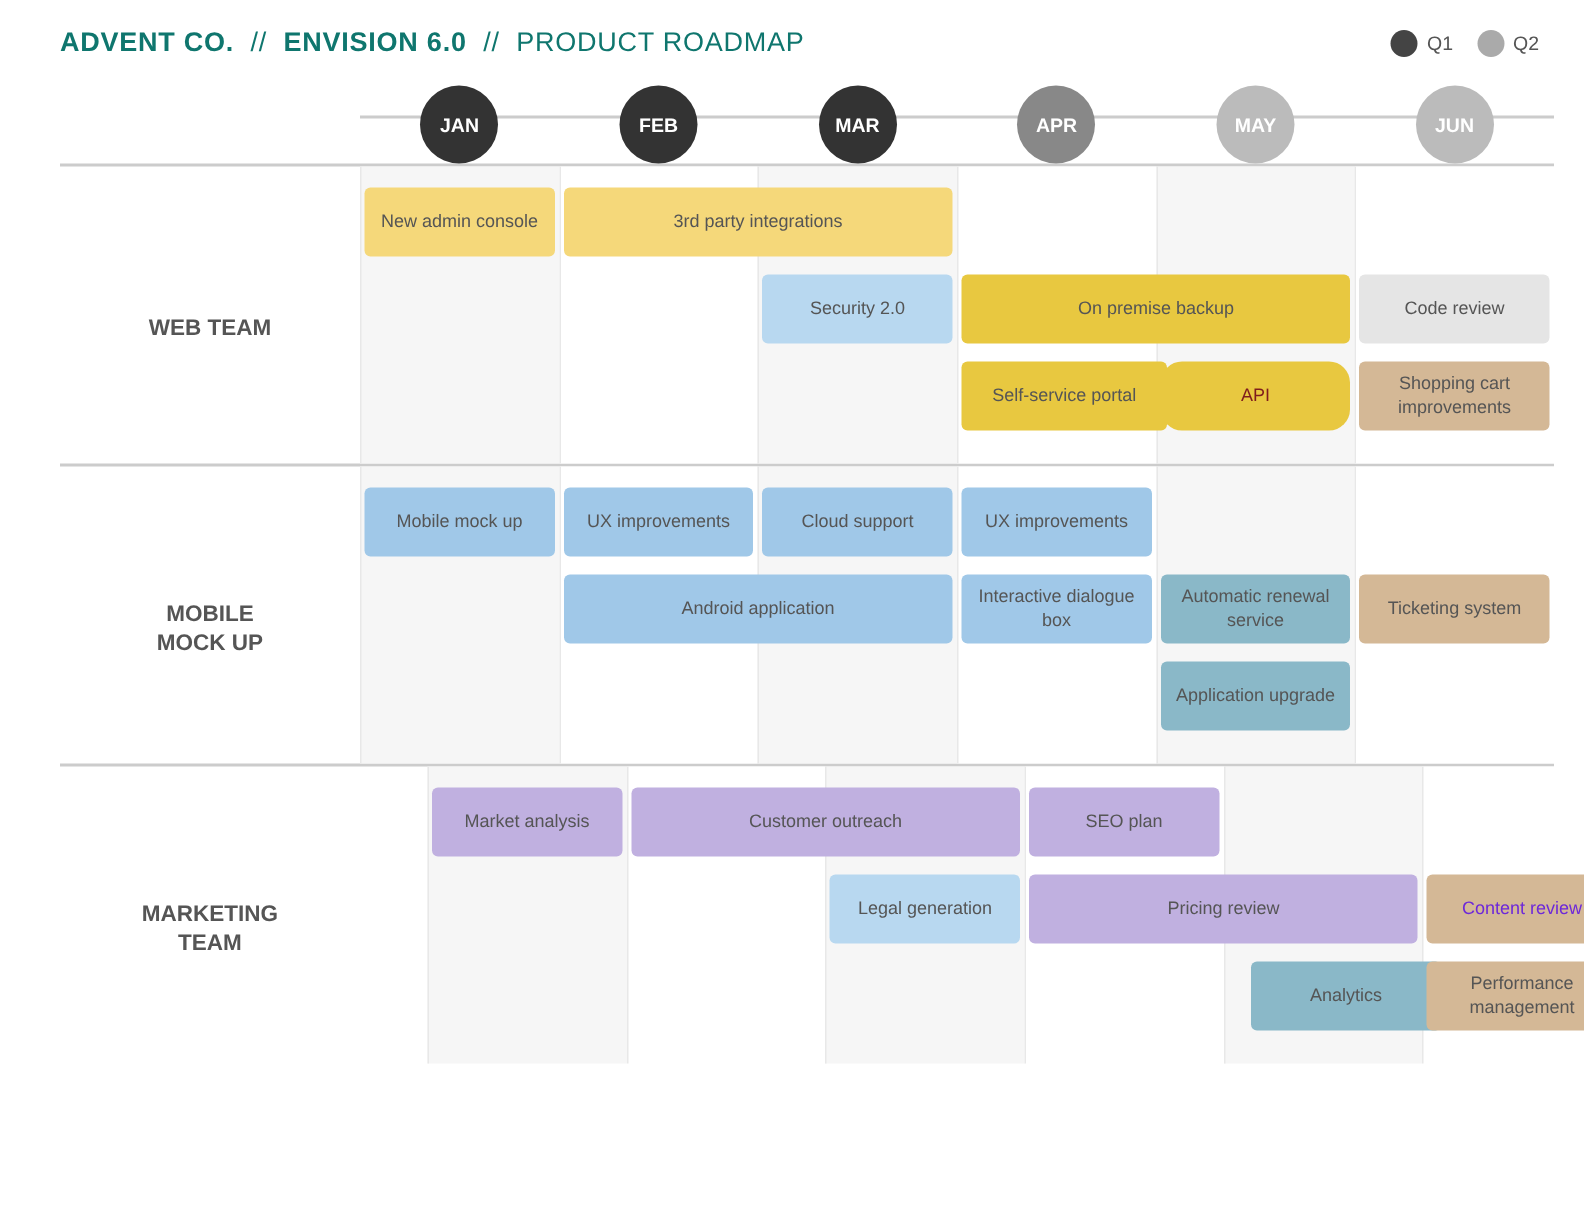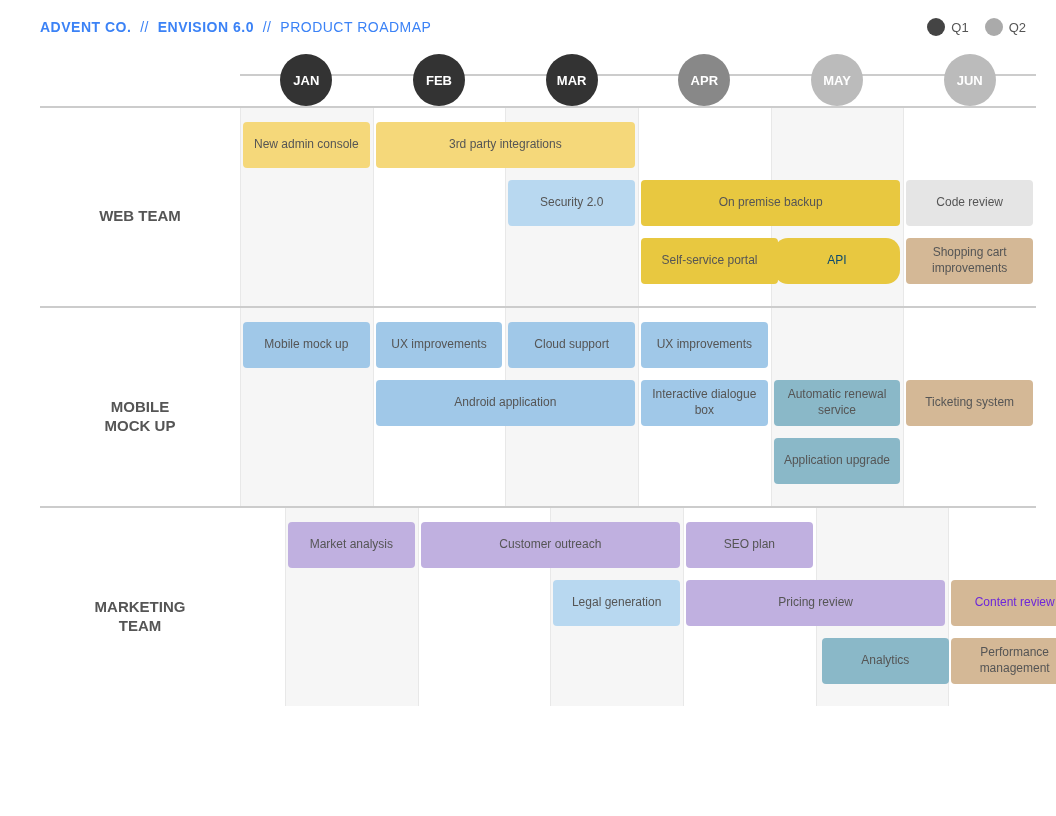--- a/index.html
+++ b/index.html
@@ -5,22 +5,22 @@
     * { box-sizing: border-box; margin: 0; padding: 0; }
     body { font-family: Arial, sans-serif; background: #fff; width: 1056px; min-height: 816px; overflow: hidden; }
 
     .header {
       display: flex;
       align-items: center;
       justify-content: space-between;
       padding: 18px 30px 10px 40px;
     }
     .header-title {
-      font-size: 14px;
-      color: #3b82f6;
+      font-size: 18px;
+      color: #0f766e;
       letter-spacing: 0.5px;
     }
     .header-title span {
       font-weight: bold;
     }
     .legend {
       display: flex;
       align-items: center;
       gap: 16px;
     }
@@ -186,21 +186,21 @@
           <div style="position: absolute; top: 0px; bottom: 0px; left: 265.333px; width: 132.667px; background: rgb(246, 246, 246); border-left: 1px solid rgb(232, 232, 232);"></div>
           <div style="position: absolute; top: 0px; bottom: 0px; left: 398px; width: 132.667px; background: rgb(255, 255, 255); border-left: 1px solid rgb(232, 232, 232);"></div>
           <div style="position: absolute; top: 0px; bottom: 0px; left: 530.667px; width: 132.667px; background: rgb(246, 246, 246); border-left: 1px solid rgb(232, 232, 232);"></div>
           <div style="position: absolute; top: 0px; bottom: 0px; left: 663.333px; width: 132.667px; background: rgb(255, 255, 255); border-left: 1px solid rgb(232, 232, 232);"></div>
           <div class="card" style="background: rgb(245, 216, 122); color: rgb(85, 85, 85); left: 3px; width: 126.667px; top: 14px; height: 46px; position: absolute; z-index: 2;">New admin console</div>
           <div class="card" style="background: rgb(245, 216, 122); color: rgb(85, 85, 85); left: 135.667px; width: 259.333px; top: 14px; height: 46px; position: absolute; z-index: 2;">3rd party integrations</div>
           <div class="card" style="background: rgb(184, 216, 240); color: rgb(85, 85, 85); left: 268.333px; width: 126.667px; top: 72px; height: 46px; position: absolute; z-index: 2;">Security 2.0</div>
           <div class="card" style="background: rgb(232, 200, 64); color: rgb(85, 85, 85); left: 401px; width: 259.333px; top: 72px; height: 46px; position: absolute; z-index: 2;">On premise backup</div>
           <div class="card" style="background: #e5e5e5; color: rgb(85, 85, 85); left: 666.333px; width: 126.667px; top: 72px; height: 46px; position: absolute; z-index: 2;">Code review</div>
           <div class="card" style="background: rgb(232, 200, 64); color: rgb(85, 85, 85); left: 401px; width: 137px; top: 130px; height: 46px; position: absolute; z-index: 2;">Self-service portal</div>
-          <div class="card" style="background: rgb(232, 200, 64); color: #0c4a6e; left: 533.667px; width: 126.667px; top: 130px; height: 46px; position: absolute; z-index: 2; border-radius: 14px;">API</div>
+          <div class="card" style="background: rgb(232, 200, 64); color: #7f1d1d; left: 533.667px; width: 126.667px; top: 130px; height: 46px; position: absolute; z-index: 2; border-radius: 14px;">API</div>
           <div class="card" style="background: rgb(212, 184, 150); color: rgb(85, 85, 85); left: 666.333px; width: 126.667px; top: 130px; height: 46px; position: absolute; z-index: 2;">Shopping cart improvements</div>
         </div>
       </div>
       <div class="team-row" style="min-height: 200px;">
         <div class="team-label">
           <div><svg viewBox="0 0 70 70" fill="none" xmlns="http://www.w3.org/2000/svg">
     <rect x="6" y="14" width="22" height="42" rx="4" fill="#a0c8e8" stroke="#6090b8" stroke-width="2"></rect>
     <rect x="8" y="18" width="18" height="30" fill="#d0e8f8"></rect>
     <circle cx="17" cy="51" r="2" fill="#6090b8"></circle>
     <rect x="28" y="22" width="18" height="34" rx="4" fill="#a0c8e8" stroke="#6090b8" stroke-width="2"></rect>
@@ -247,18 +247,18 @@
           <div style="position: absolute; top: 0px; bottom: 0px; left: 265.333px; width: 132.667px; background: rgb(246, 246, 246); border-left: 1px solid rgb(232, 232, 232);"></div>
           <div style="position: absolute; top: 0px; bottom: 0px; left: 398px; width: 132.667px; background: rgb(255, 255, 255); border-left: 1px solid rgb(232, 232, 232);"></div>
           <div style="position: absolute; top: 0px; bottom: 0px; left: 530.667px; width: 132.667px; background: rgb(246, 246, 246); border-left: 1px solid rgb(232, 232, 232);"></div>
           <div style="position: absolute; top: 0px; bottom: 0px; left: 663.333px; width: 132.667px; background: rgb(255, 255, 255); border-left: 1px solid rgb(232, 232, 232);"></div>
           <div class="card" style="background: rgb(192, 176, 224); color: rgb(85, 85, 85); left: 3px; width: 126.667px; top: 14px; height: 46px; position: absolute; z-index: 2;">Market analysis</div>
           <div class="card" style="background: rgb(192, 176, 224); color: rgb(85, 85, 85); left: 135.667px; width: 259.333px; top: 14px; height: 46px; position: absolute; z-index: 2;">Customer outreach</div>
           <div class="card" style="background: rgb(192, 176, 224); color: rgb(85, 85, 85); left: 401px; width: 126.667px; top: 14px; height: 46px; position: absolute; z-index: 2;">SEO plan</div>
           <div class="card" style="background: rgb(184, 216, 240); color: rgb(85, 85, 85); left: 268.333px; width: 126.667px; top: 72px; height: 46px; position: absolute; z-index: 2;">Legal generation</div>
           <div class="card" style="background: rgb(192, 176, 224); color: rgb(85, 85, 85); left: 401px; width: 259.333px; top: 72px; height: 46px; position: absolute; z-index: 2;">Pricing review</div>
           <div class="card" style="background: rgb(212, 184, 150); color: #6d28d9; left: 666.333px; width: 126.667px; top: 72px; height: 46px; position: absolute; z-index: 2;">Content review</div>
-          <div class="card" style="background: rgb(138, 184, 200); color: rgb(85, 85, 85); left: 537px; width: 126.667px; top: 130px; height: 46px; position: absolute; z-index: 2;">Analytics</div>
+          <div class="card" style="background: rgb(138, 184, 200); color: rgb(85, 85, 85); left: 549px; width: 126.667px; top: 130px; height: 46px; position: absolute; z-index: 2;">Analytics</div>
           <div class="card" style="background: rgb(212, 184, 150); color: rgb(85, 85, 85); left: 666.333px; width: 126.667px; top: 130px; height: 46px; position: absolute; z-index: 2;">Performance management</div>
         </div>
       </div>
     </div>
 </div>
 
 </body></html>

